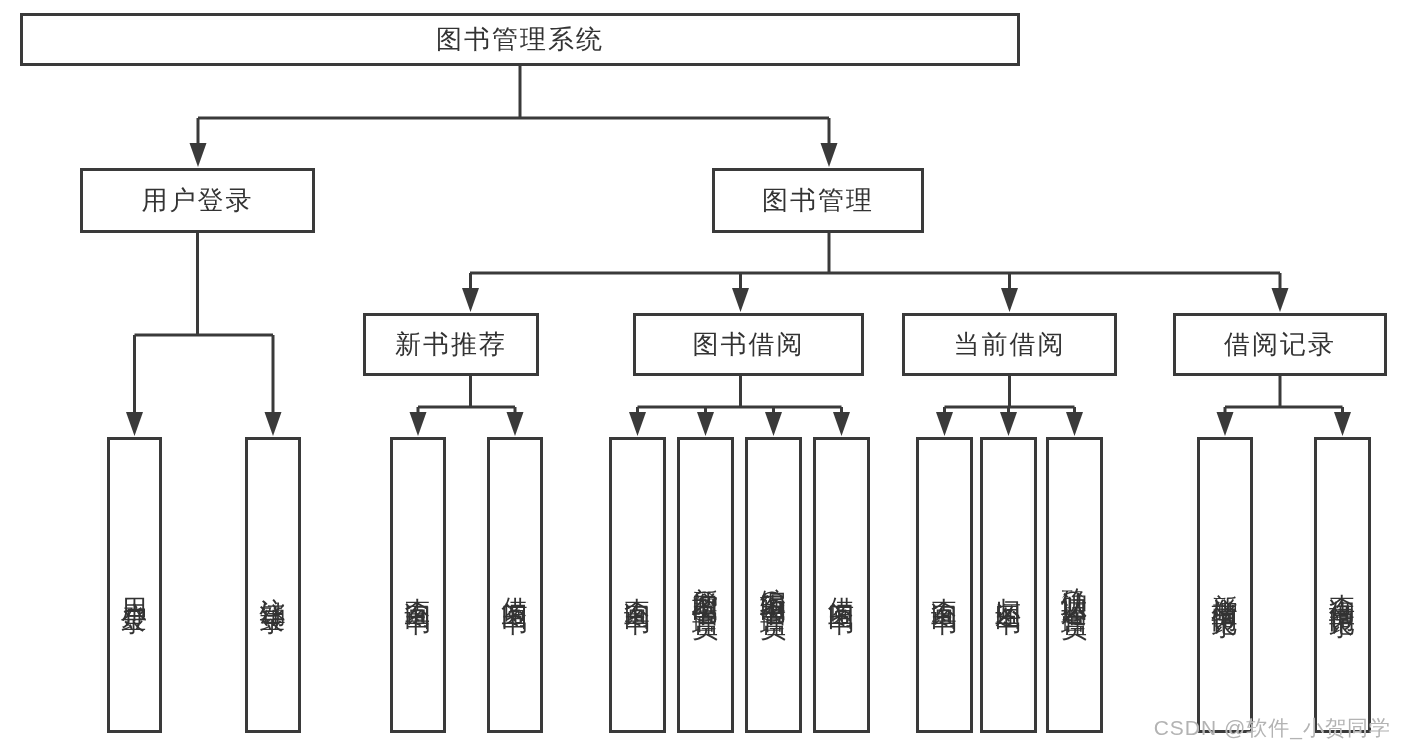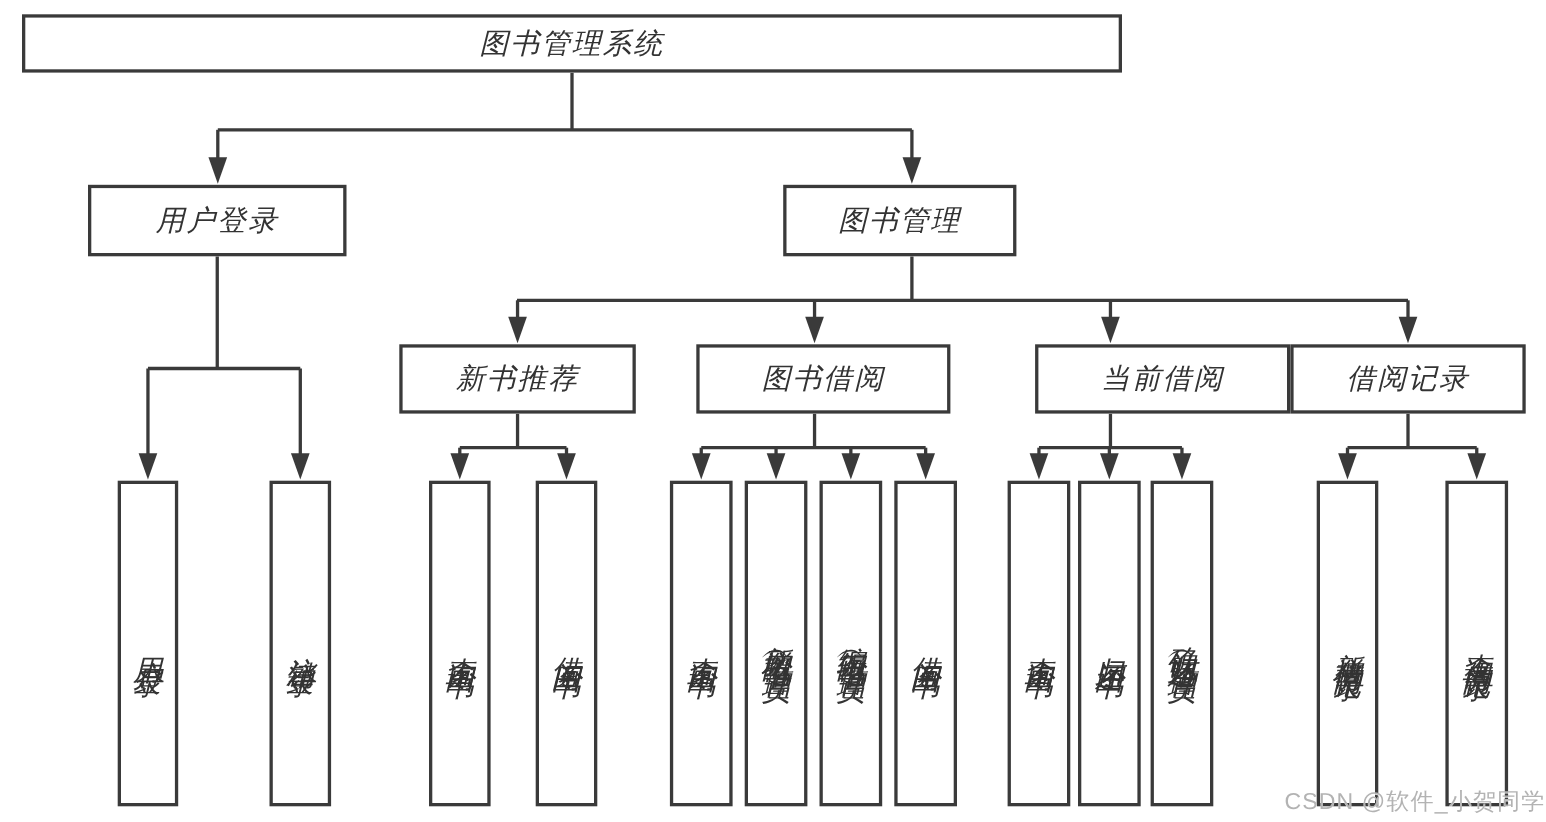--- a/index.html
+++ b/index.html
@@ -2,29 +2,29 @@
 <html><head>
 <meta charset="utf-8">
 <style>
   html,body{margin:0;padding:0;background:#fff;}
   body{width:1405px;height:747px;position:relative;overflow:hidden;
        font-family:"Liberation Sans","DejaVu Sans",sans-serif;}
   .canvas{position:absolute;inset:0;}
   svg.connectors{position:absolute;left:0;top:0;}
   .box{position:absolute;box-sizing:border-box;background:#fff;
        border:3px solid #3a3a3a;display:flex;align-items:center;justify-content:center;
-       color:#333;font-style:italic;}
+       color:#333;}
   .box.h span{font-size:26px;letter-spacing:2px;white-space:nowrap;}
   .box.v span{writing-mode:vertical-rl;text-orientation:mixed;
               font-size:26px;letter-spacing:4px;line-height:1;white-space:nowrap;}
   .lvl0{top:13px;height:53px;}
   .lvl1{top:168px;height:65px;}
   .lvl2{top:313px;height:63px;}
   .leaf{top:437px;height:296px;}
-  .watermark{position:absolute;top:714px;right:0;font-size:21px;color:#b3b3b3;
+  .watermark{position:absolute;top:714px;right:14px;font-size:21px;color:#b3b3b3;
              letter-spacing:1px;text-shadow:0 1px 0 rgba(255,255,255,.8);white-space:nowrap;}
 </style>
 </head>
 <body>
 
 <div class="canvas">
 
   <svg id="connectors" class="connectors" width="1405" height="747">
       <line x1="520" y1="66" x2="520" y2="118" stroke="#3a3a3a" stroke-width="3"></line>
       <line x1="198" y1="118" x2="829" y2="118" stroke="#3a3a3a" stroke-width="3"></line>
@@ -84,27 +84,27 @@
     <span>图书管理系统</span>
   </div>
 
   <div class="box h lvl1" style="left:80px;width:235px;">
     <span>用户登录</span>
   </div>
   <div class="box h lvl1" style="left:712px;width:212px;">
     <span>图书管理</span>
   </div>
 
-  <div class="box h lvl2" style="left:363px;width:215px;text-align:right;">
+  <div class="box h lvl2" style="left:363px;width:176px;text-align:right;">
     <span>新书推荐</span>
   </div>
   <div class="box h lvl2" style="left:633px;width:231px;">
     <span>图书借阅</span>
   </div>
-  <div class="box h lvl2" style="left:941px;width:232px;">
+  <div class="box h lvl2" style="left:902px;width:215px;">
     <span>当前借阅</span>
   </div>
   <div class="box h lvl2" style="left:1173px;width:214px;">
     <span>借阅记录</span>
   </div>
 
   <div class="box v leaf" style="left:107px;width:55px;">
     <span>用户登录</span>
   </div>
   <div class="box v leaf" style="left:245px;width:56px;">

